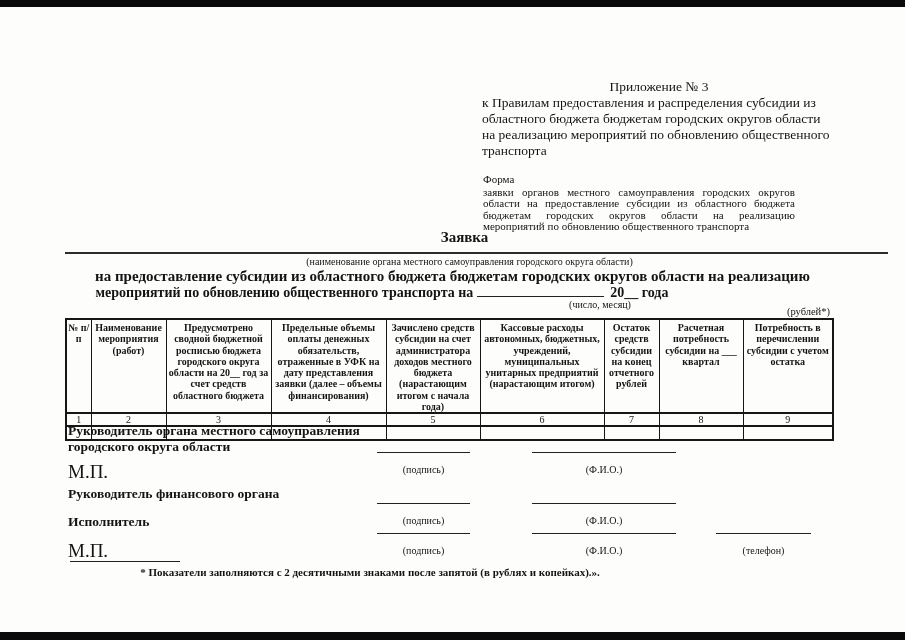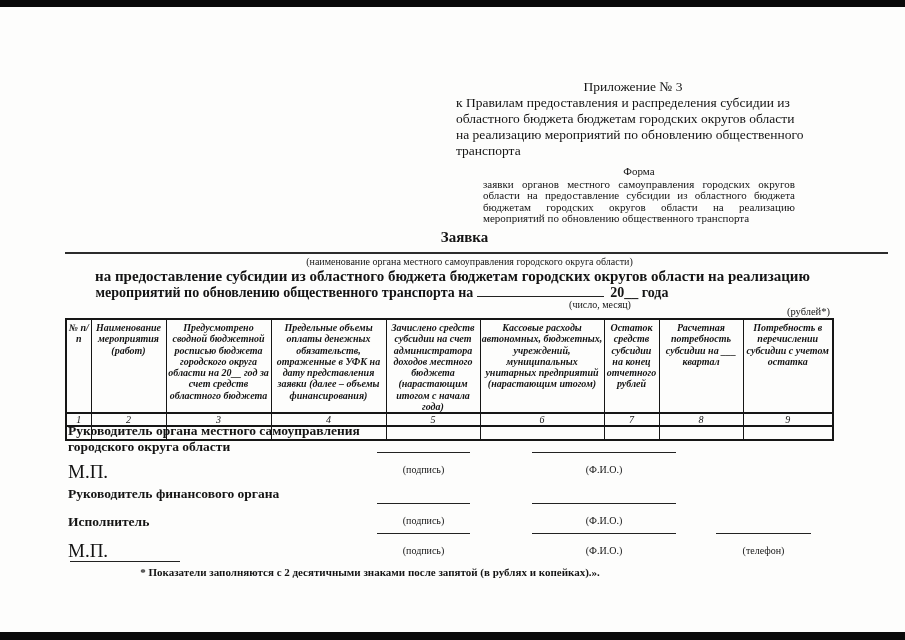--- a/index.html
+++ b/index.html
@@ -6,37 +6,37 @@
   .page{
     position:relative;width:905px;height:640px;background:#fdfdfc;
     font-family:"Liberation Serif","DejaVu Serif",serif;color:#141414;
     overflow:hidden;margin:0 auto;
   }
   .abs{position:absolute;}
   .scan-bar{position:absolute;left:0;width:905px;background:#0a0a0a;}
   .scan-bar.top{top:0;height:7px;}
   .scan-bar.bottom{top:632px;height:8px;}
 
-  .appendix{left:456px;top:79px;width:354px;font-size:13.5px;line-height:16px;}
+  .appendix{left:482px;top:79px;width:354px;font-size:13.5px;line-height:16px;}
   .appendix-no{text-align:center;}
   .forma{left:483px;top:166px;width:312px;font-size:11px;line-height:11.5px;}
-  .forma-title{text-align:center;margin-bottom:1px;}
+  .forma-title{margin-bottom:1px;margin-top:8px;}
   .forma-body{text-align:justify;}
 
   .doc-title{left:0;top:229px;width:905px;text-align:center;font-weight:bold;font-size:15px;margin-left:12px;}
   .org-line{left:65px;top:252px;width:823px;height:0;border-top:2px solid #2c2c2c;}
   .org-caption{left:0;top:256px;width:905px;text-align:center;font-size:10px;margin-left:17px;}
   .sub1{left:0;top:268px;width:905px;text-align:center;font-weight:bold;font-size:15px;}
   .sub2{left:0;top:284px;width:764px;text-align:center;font-weight:bold;font-size:14px;}
   .blank{display:inline-block;width:127px;height:12px;border-bottom:1.4px solid #222;margin:0 6px 0 4px;}
   .date-caption{left:540px;top:299px;width:120px;text-align:center;font-size:10px;}
   .rub-note{left:722px;top:306px;width:108px;text-align:right;font-size:10.5px;}
 
   table.grid{position:absolute;left:65px;top:318px;width:767px;border-collapse:collapse;table-layout:fixed;}
-  table.grid th,table.grid td{border:1px solid #161616;font-style:italic;}
+  table.grid th,table.grid td{border:1px solid #161616;}
   table.grid{border:2px solid #161616;}
   table.grid th{
     vertical-align:top;padding:2px 1px 0;font-weight:bold;
     font-size:10px;line-height:11.3px;text-align:center;height:72px;
   }
   table.grid td{font-size:10px;line-height:10px;text-align:center;padding:0;}
   tr.numrow td{height:11px;border-top:2px solid #161616;border-bottom:2px solid #161616;}
   tr.emptyrow td{height:12px;}
 
   .sig-label{font-weight:bold;font-size:13.5px;line-height:16px;width:300px;}

